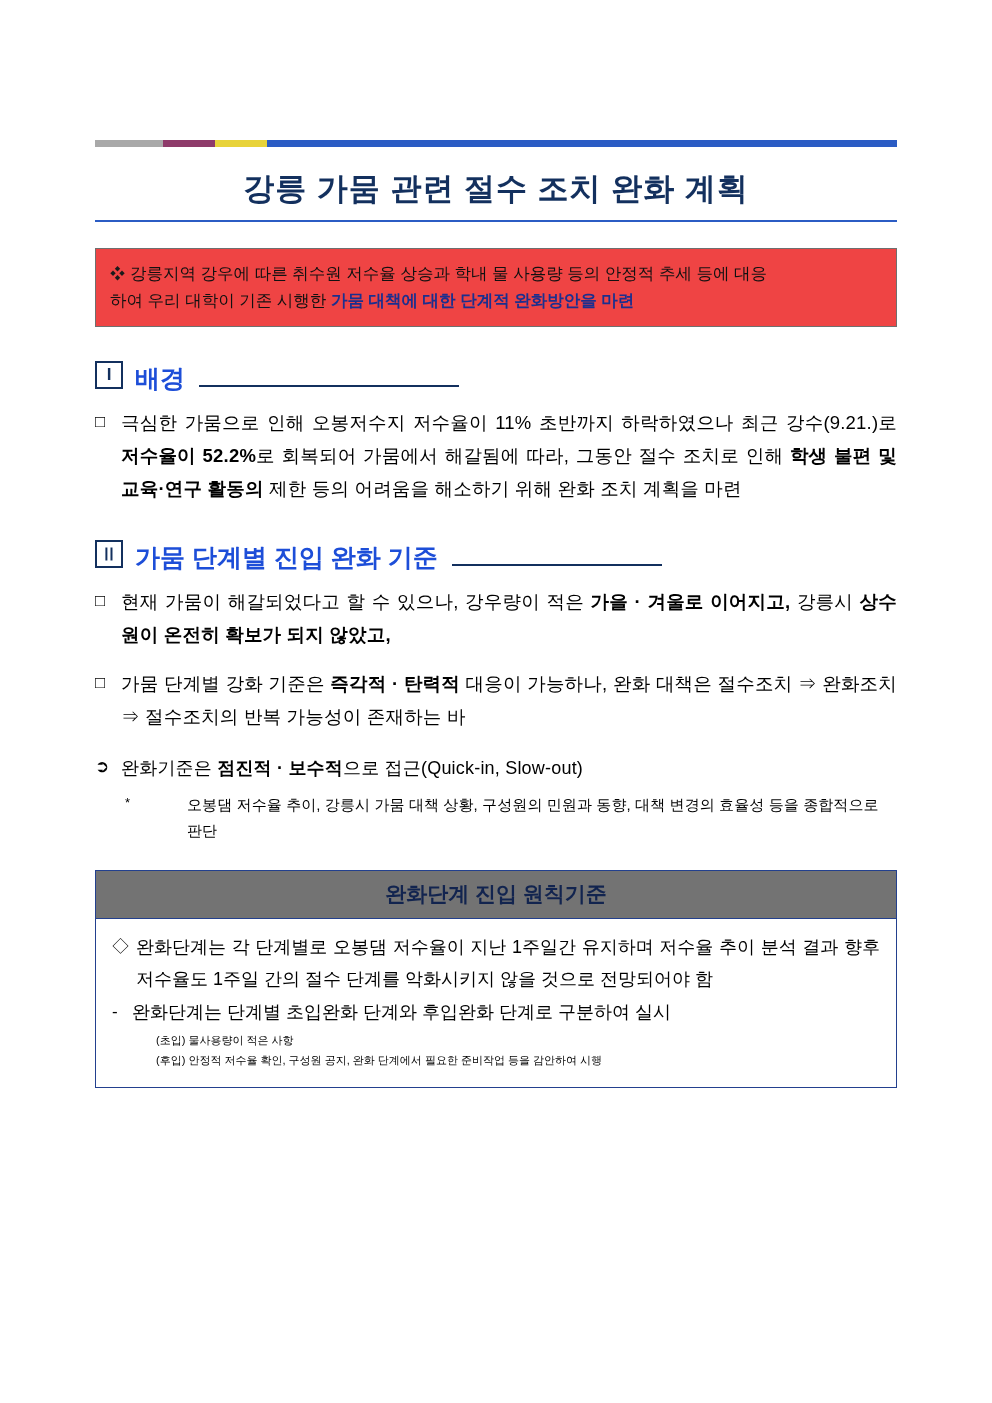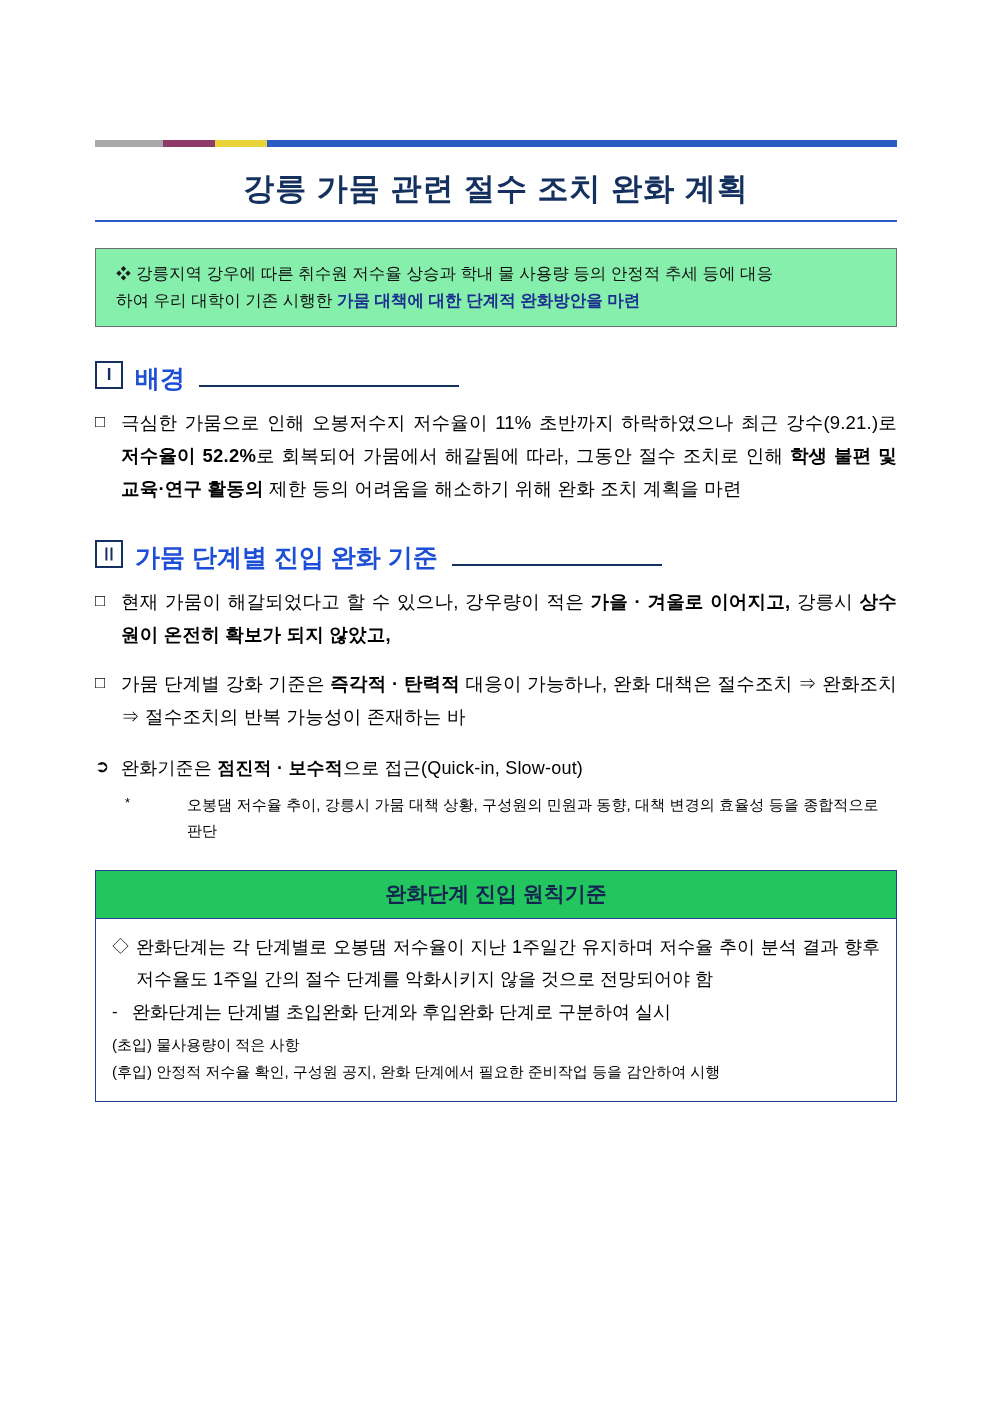--- a/index.html
+++ b/index.html
@@ -52,24 +52,24 @@
     font-weight: bold;
     color: #13305e;
     letter-spacing: 1px;
     margin: 0;
   }
 
   
   .summary-box {
     width: 802px;
     margin-top: 26px;
-    background: #86efac;
+    background: #ef4444;
     border: 1px solid #6f6f6f;
     box-sizing: border-box;
-    padding: 11px 14px 12px 20px;
+    padding: 11px 14px 12px 14px;
   }
   .summary-line {
     font-size: 16.5px;
     line-height: 1.65;
     color: #111;
     display: block;
   }
   .summary-line .bullet {
     color: #1a1a1a;
     font-size: 15px;
@@ -164,21 +164,21 @@
   }
 
   
   .principle {
     width: 802px;
     margin-top: 26px;
     border: 1.5px solid #23408e;
     box-sizing: border-box;
   }
   .principle-head {
-    background: #22c55e;
+    background: #737373;
     border-bottom: 1.5px solid #23408e;
     text-align: center;
     font-size: 21px;
     font-weight: bold;
     color: #12244f;
     padding: 9px 0 10px 0;
   }
   .principle-body {
     padding: 13px 16px 16px 16px;
   }
@@ -192,22 +192,23 @@
     line-height: 1.75;
   }
   .pb-row .pb-text {
     flex: 1 1 auto;
     font-size: 18px;
     line-height: 1.75;
     text-align: justify;
   }
   .pb-row.dash .marker { flex: 0 0 20px; }
   .pb-sub {
-    font-size: 15px;
+    font-size: 11px;
     line-height: 1.8;
+    margin-left: 44px;
   }
 </style>
 </head>
 <body>
 
 <div class="page">
 
   <div class="topbars">
     <div class="seg seg-gray"></div>
     <div class="seg seg-purple"></div>

